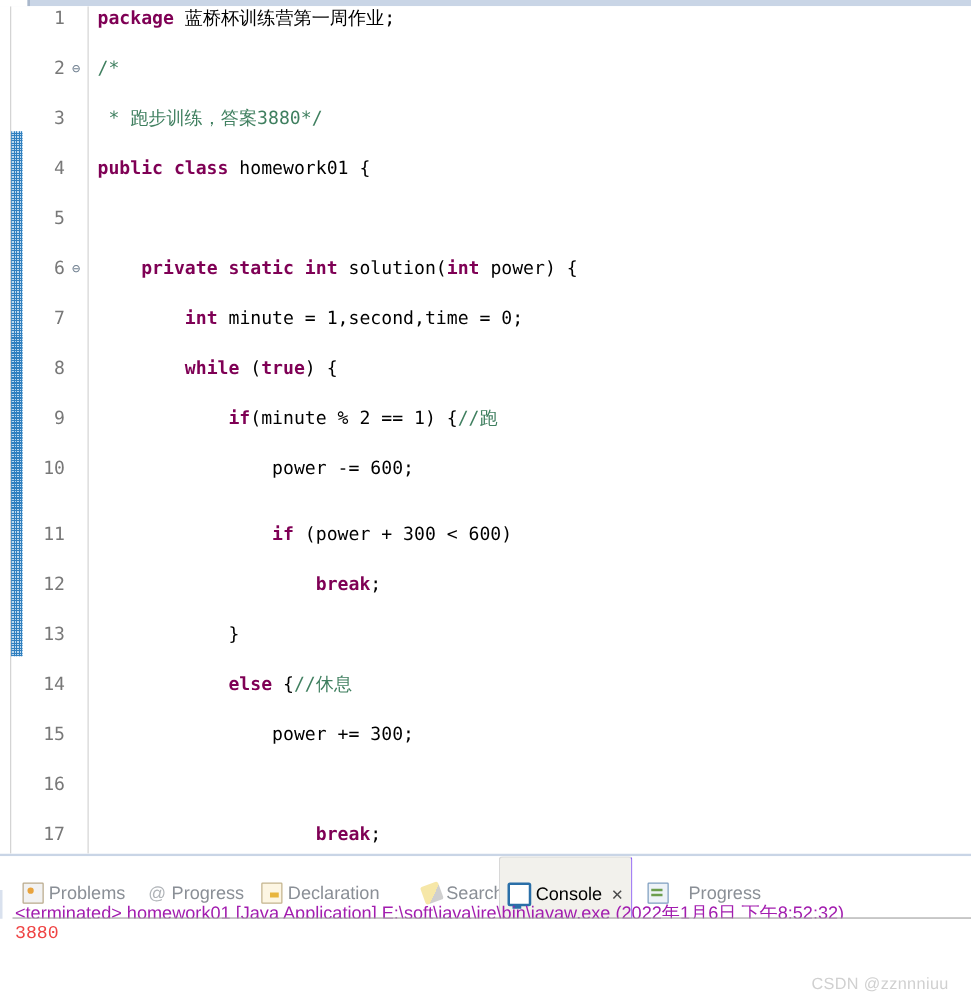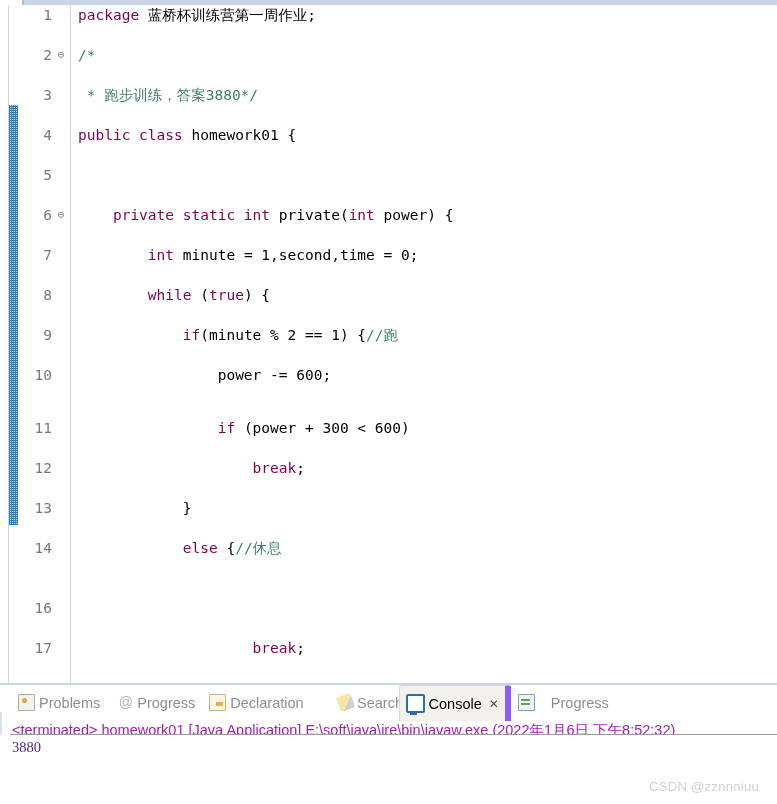--- a/index.html
+++ b/index.html
@@ -27,38 +27,38 @@
     background-color:#bcd9ef;
   }
   .gutter-sep{position:absolute;left:70px;top:0;width:1px;height:678px;background:#d6d6d6;}
 
   .lines{position:absolute;left:0;top:0;width:777px;}
   .line{position:relative;height:20px;line-height:20px;white-space:pre;font-size:14.5px;}
   .lnum{position:absolute;left:0;width:52px;text-align:right;color:#787878;font-size:14.5px;font-family:"DejaVu Sans Mono",monospace;}
   .fold{position:absolute;left:55px;top:0;width:12px;height:20px;color:#6f7f8f;font-size:11px;line-height:20px;text-align:center;}
   .code{position:absolute;left:78px;top:0;white-space:pre;font-size:14.5px;font-family:"DejaVu Sans Mono",monospace;color:#000;}
 
-  .kw{color:#7f0055;font-weight:normal;}
+  .kw{color:#7f0055;font-weight:bold;}
   .cmt{color:#3f7f5f;}
   .pl{color:#000000;}
 
   
   .bottom{position:absolute;left:0;top:683px;width:777px;height:121px;background:#ffffff;font-family:"Liberation Sans",sans-serif;}
   .bottom-topline{position:absolute;left:0;top:0;width:777px;height:2px;background:#c9d5e6;}
   .viewtabs{position:absolute;left:0;top:2px;width:777px;height:27px;background:#ffffff;}
-  .vtab{position:absolute;top:0;height:27px;display:flex;align-items:center;gap:4px;padding:4px 6px;font-size:14.5px;color:#8a8f96;}
-  .vtab.active{background:#f2f1ec;color:#000;border-top:1px solid #d8d8d8;border-left:1px solid #d8d8d8;border-right:6px solid #8b5cf6;border-radius:3px 3px 0 0;}
+  .vtab{position:absolute;top:0;height:27px;display:flex;align-items:center;gap:4px;padding:16px 6px;font-size:14.5px;color:#8a8f96;}
+  .vtab.active{background:#f2f1ec;color:#000;border-top:1px solid #d8d8d8;border-left:1px solid #d8d8d8;border-right:1px solid #8b5cf6;border-radius:3px 3px 0 0;}
   .vtab .ico{width:15px;height:15px;flex:0 0 15px;position:relative;}
   .vtab .lbl{white-space:nowrap;}
   .vtab .closex{font-size:12px;color:#4a4a4a;margin-left:3px;}
 
   .console-head{position:absolute;left:0;top:36px;width:777px;height:22px;font-size:14.5px;color:#a21caf;display:flex;align-items:center;padding-left:12px;box-sizing:border-box;white-space:nowrap;}
   .console-rule{position:absolute;left:10px;top:51px;width:767px;height:1px;background:#9a9a9a;}
   .console-body{position:absolute;left:0;top:52px;width:777px;height:69px;background:#ffffff;padding:3px 0 0 12px;box-sizing:border-box;}
-  .console-line{font-size:14.5px;color:#4c1d95;font-family:Liberation Serif, serif;line-height:19px;white-space:pre;}
+  .console-line{font-size:14.5px;color:#ef4444;font-family:Liberation Mono, monospace;line-height:19px;white-space:pre;}
   .console-left-border{position:absolute;left:0;top:29px;width:2px;height:92px;background:#d9e1ee;}
 
   .watermark{position:absolute;right:18px;bottom:10px;font-size:13px;color:#d0d0d0;font-family:"Liberation Sans",sans-serif;letter-spacing:.3px;}
 
   
   .ic-problems{background:#f2f2f2;border:1px solid #b9a98b;border-radius:1px;}
   .ic-problems:after{content:"";position:absolute;left:3px;top:3px;width:5px;height:5px;border-radius:50%;background:#e8a33d;}
   .ic-at{color:#b0b4b8;font-size:14px;line-height:15px;text-align:center;}
   .ic-decl{background:#fdf6e3;border:1px solid #c4b48d;border-radius:1px;}
   .ic-decl:after{content:"";position:absolute;left:6px;top:7px;width:7px;height:4px;background:#e8b53d;}
@@ -83,29 +83,30 @@
     <div class="change-bar" id="changebar">
         <div class="change-seg" style="top: 100px; height: 420px;"></div>
       </div>
     <div class="gutter-sep"></div>
     <div class="lines" id="code-lines">
         <div class="line" style="top: 0px;"><span class="lnum">1</span><span class="code"><span class="kw">package</span><span class="pl"> 蓝桥杯训练营第一周作业</span><span class="pl">;</span></span></div>
         <div class="line" style="top: 20px;"><span class="lnum">2</span><span class="fold">⊖</span><span class="code"><span class="cmt">/*</span></span></div>
         <div class="line" style="top: 40px;"><span class="lnum">3</span><span class="code"><span class="cmt"> * 跑步训练，答案3880*/</span></span></div>
         <div class="line" style="top: 60px;"><span class="lnum">4</span><span class="code"><span class="kw">public class</span><span class="pl"> homework01 {</span></span></div>
         <div class="line" style="top: 80px;"><span class="lnum">5</span><span class="code"></span></div>
-        <div class="line" style="top: 100px;"><span class="lnum">6</span><span class="fold">⊖</span><span class="code"><span class="pl">    </span><span class="kw">private static int</span><span class="pl"> private(</span><span class="kw">int</span><span class="pl"> power) {</span></span></div>
+        <div class="line" style="top: 100px;"><span class="lnum">6</span><span class="fold">⊖</span><span class="code"><span class="pl">    </span><span class="kw">private static int</span><span class="pl"> solution(</span><span class="kw">int</span><span class="pl"> power) {</span></span></div>
         <div class="line" style="top: 120px;"><span class="lnum">7</span><span class="code"><span class="pl">        </span><span class="kw">int</span><span class="pl"> minute = 1,second,time = 0;</span></span></div>
         <div class="line" style="top: 140px;"><span class="lnum">8</span><span class="code"><span class="pl">        </span><span class="kw">while</span><span class="pl"> (</span><span class="kw">true</span><span class="pl">) {</span></span></div>
         <div class="line" style="top: 160px;"><span class="lnum">9</span><span class="code"><span class="pl">            </span><span class="kw">if</span><span class="pl">(minute % 2 == 1) {</span><span class="cmt">//跑</span></span></div>
         <div class="line" style="top: 180px;"><span class="lnum">10</span><span class="code"><span class="pl">                power -= 600;</span></span></div>
         <div class="line" style="top: 200px; margin-top: 13px;"><span class="lnum">11</span><span class="code"><span class="pl">                </span><span class="kw">if</span><span class="pl"> (power + 300 &lt; 600)</span></span></div>
         <div class="line" style="top: 220px;"><span class="lnum">12</span><span class="code"><span class="pl">                    </span><span class="kw">break</span><span class="pl">;</span></span></div>
         <div class="line" style="top: 240px;"><span class="lnum">13</span><span class="code"><span class="pl">            }</span></span></div>
         <div class="line" style="top: 260px;"><span class="lnum">14</span><span class="code"><span class="pl">            </span><span class="kw">else</span><span class="pl"> {</span><span class="cmt">//休息</span></span></div>
+        <div class="line" style="top: 280px;"><span class="lnum">15</span><span class="code"><span class="pl">                power += 300;</span></span></div>
         <div class="line" style="top: 300px;"><span class="lnum">16</span></div>
         <div class="line" style="top: 320px;"><span class="lnum">17</span><span class="code"><span class="pl">                    </span><span class="kw">break</span><span class="pl">;</span></span></div>
       </div>
   </div>
 
   <div class="bottom">
     <div class="bottom-topline"></div>
     <div class="viewtabs" id="viewtabs">
         <div class="vtab" style="left: 12px;">
           <span class="ico ic-problems"></span>

